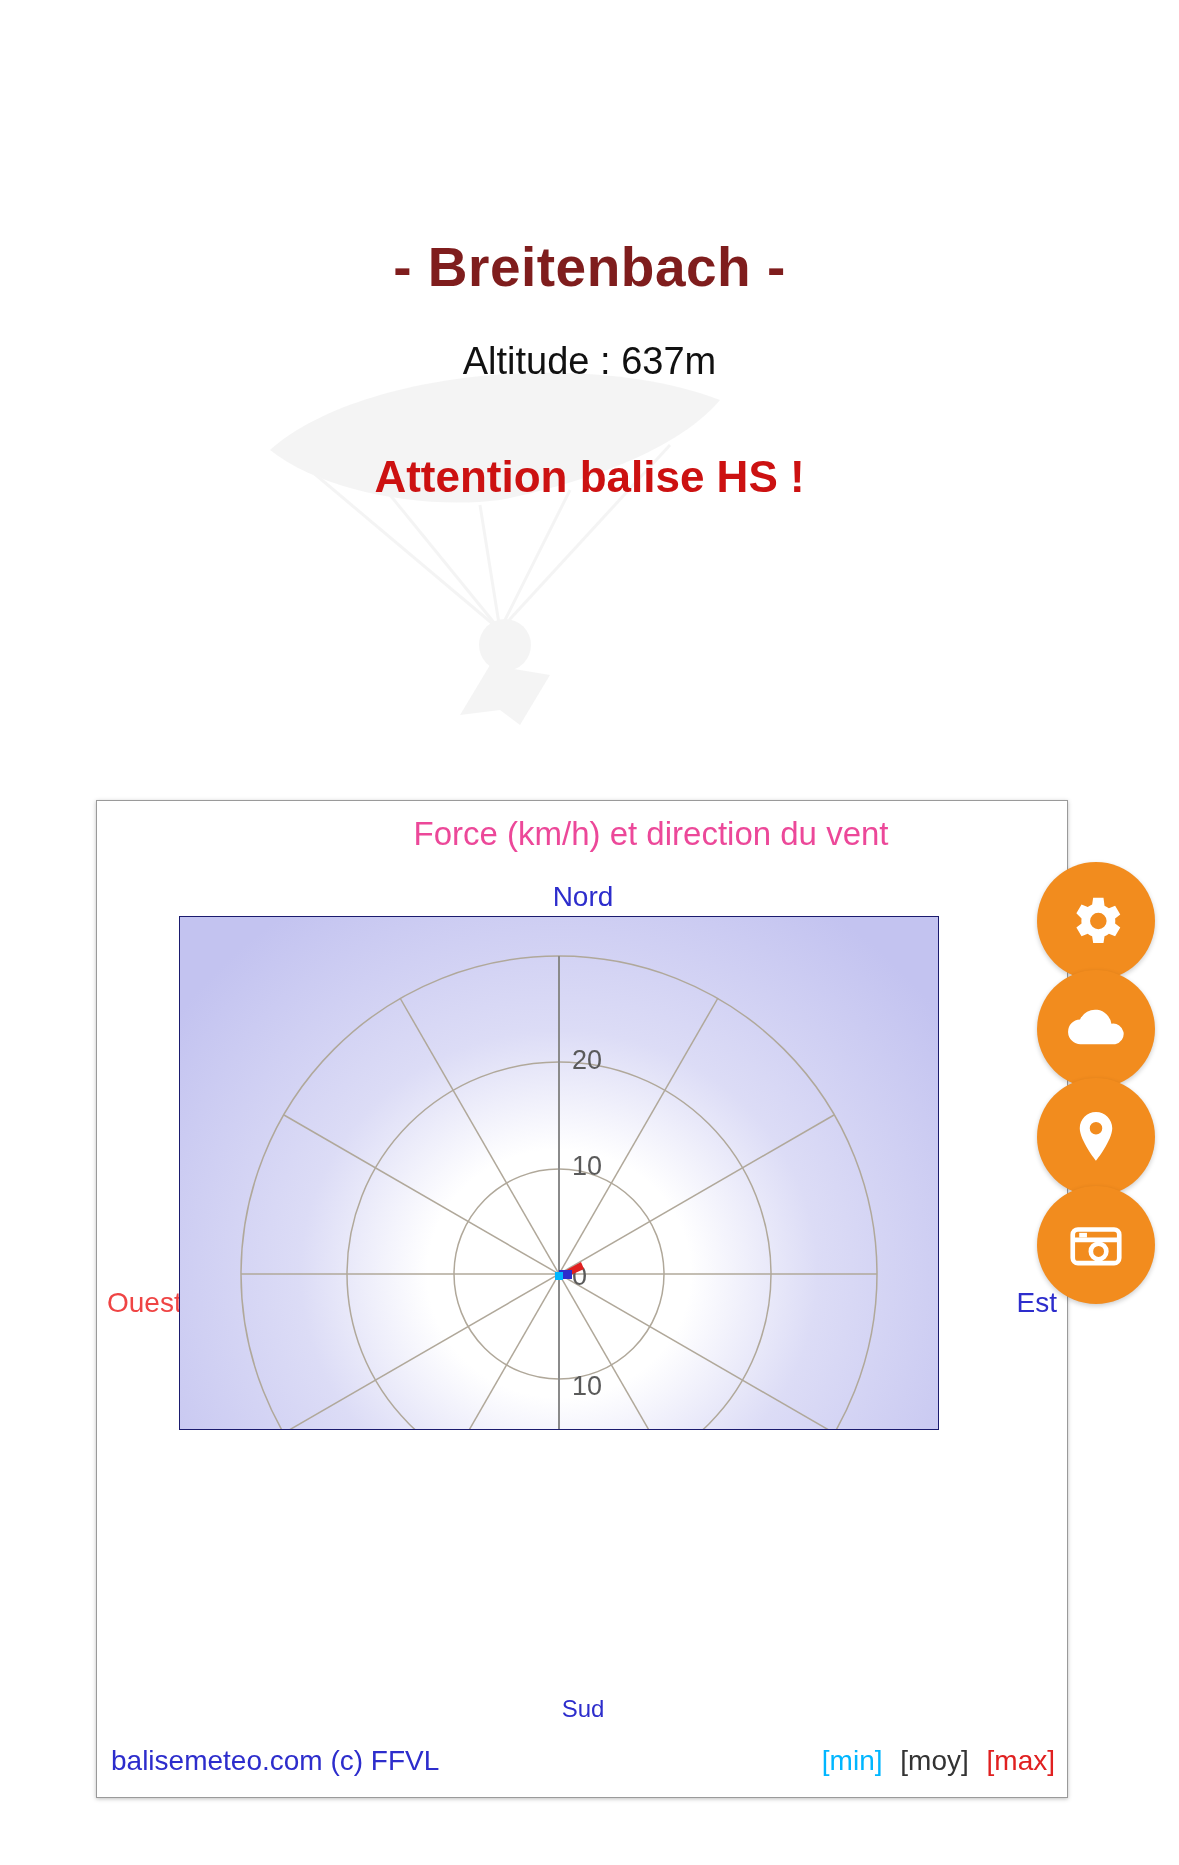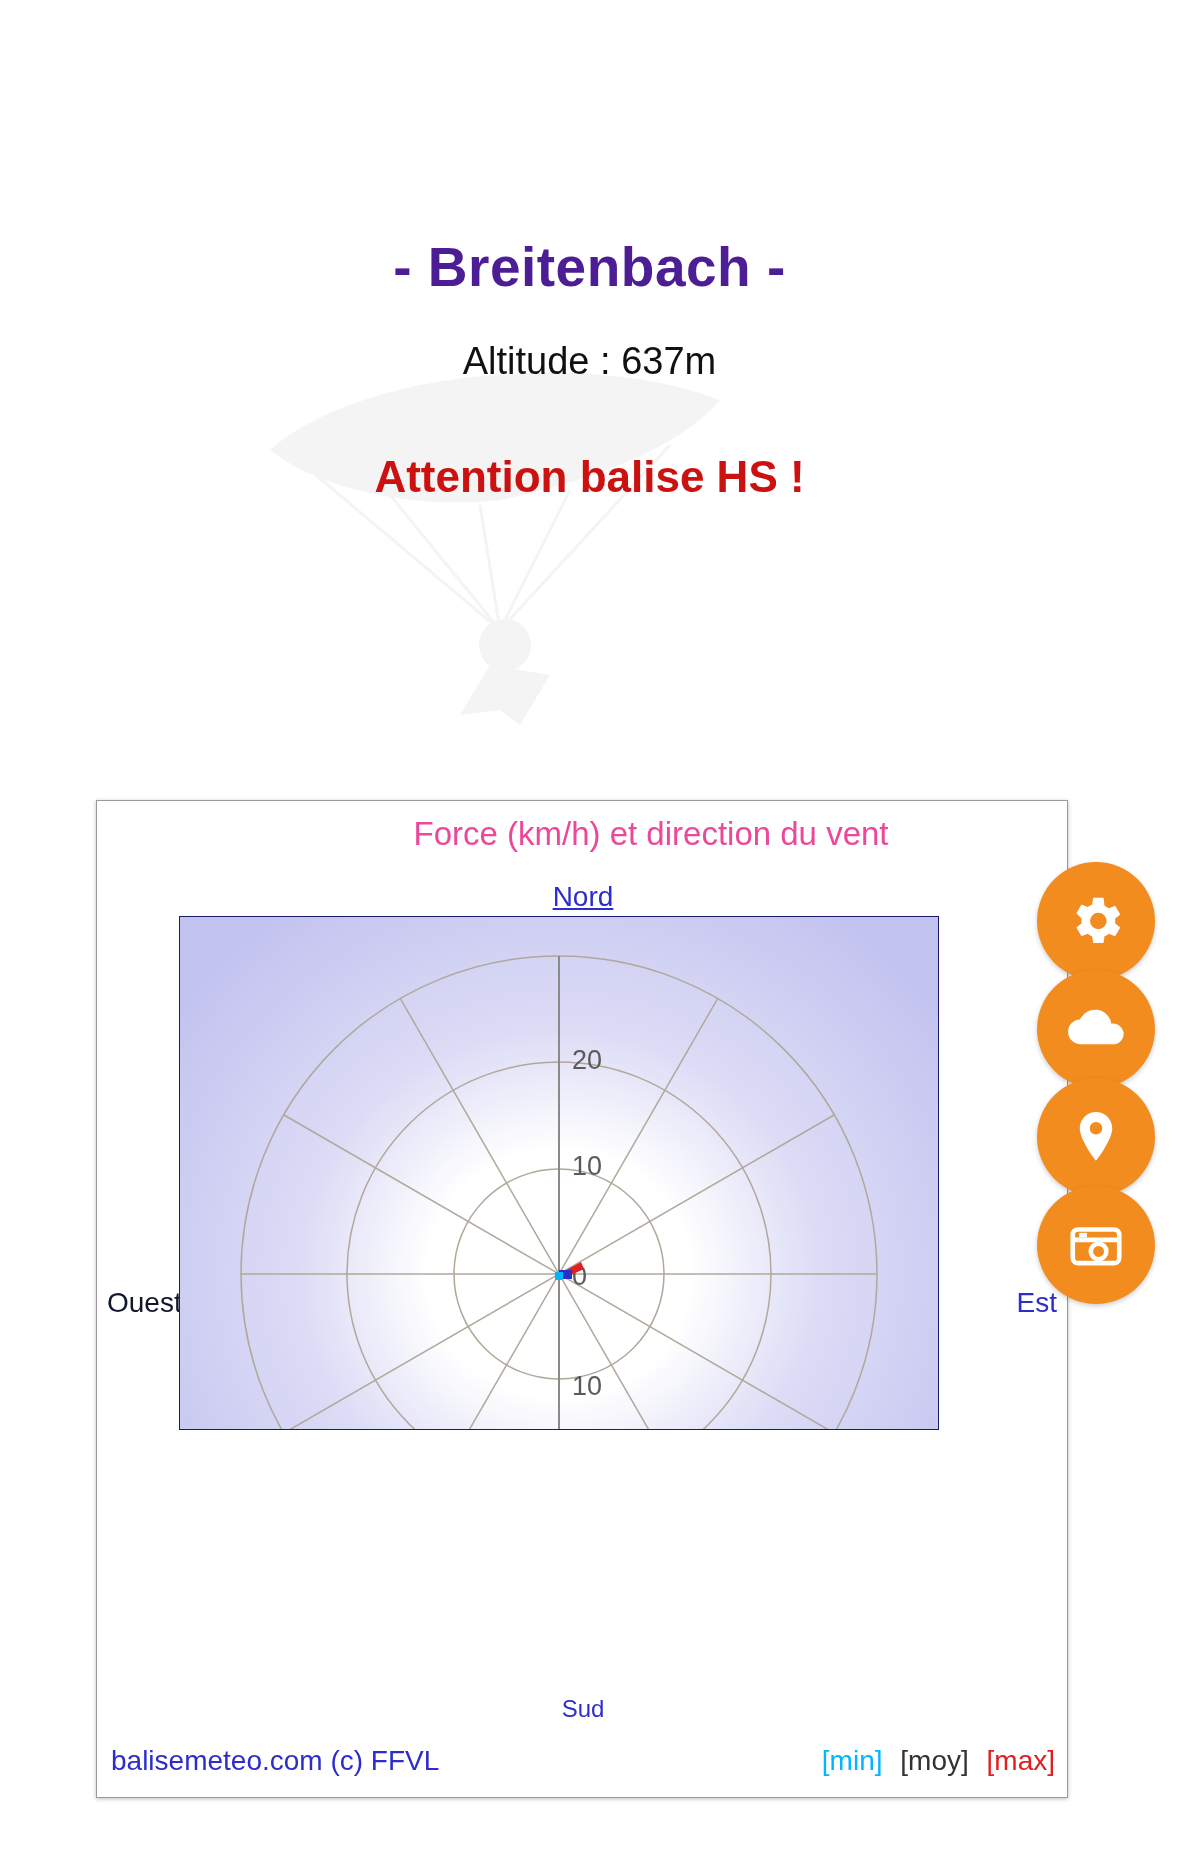--- a/index.html
+++ b/index.html
@@ -30,21 +30,21 @@
     opacity: 0.08;
     pointer-events: none;
   }
 
   .page-title {
     position: absolute;
     left: 0;
     top: 198px;
     width: 1179px;
     text-align: center;
-    color: #4c1d95;
+    color: #7f1d1d;
     font-size: 55px;
     font-weight: bold;
     letter-spacing: 0.5px;
   }
 
   .altitude {
     position: absolute;
     left: 0;
     top: 340px;
     width: 1179px;
@@ -100,38 +100,37 @@
   }
 
   .label-nord {
     position: absolute;
     top: 80px;
     left: 0;
     width: 972px;
     text-align: center;
     color: #2d2dcc;
     font-size: 28px;
-    text-decoration: underline;
   }
 
   .label-sud {
     position: absolute;
     bottom: 74px;
     left: 0;
     width: 972px;
     text-align: center;
     color: #2d2dcc;
     font-size: 24px;
   }
 
   .label-ouest {
     position: absolute;
     left: 10px;
     top: 486px;
-    color: #0f172a;
+    color: #ef4444;
     font-size: 28px;
   }
 
   .label-est {
     position: absolute;
     right: 10px;
     top: 486px;
     color: #2d2dcc;
     font-size: 28px;
   }

